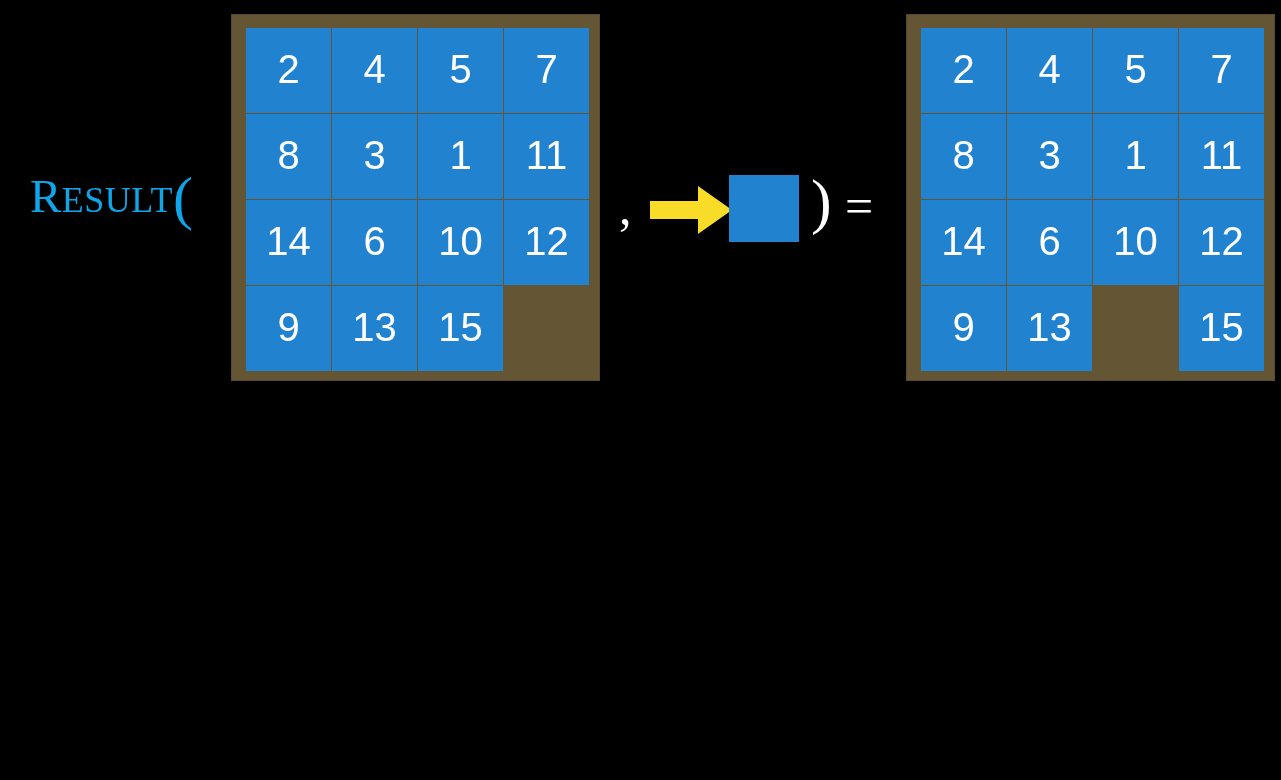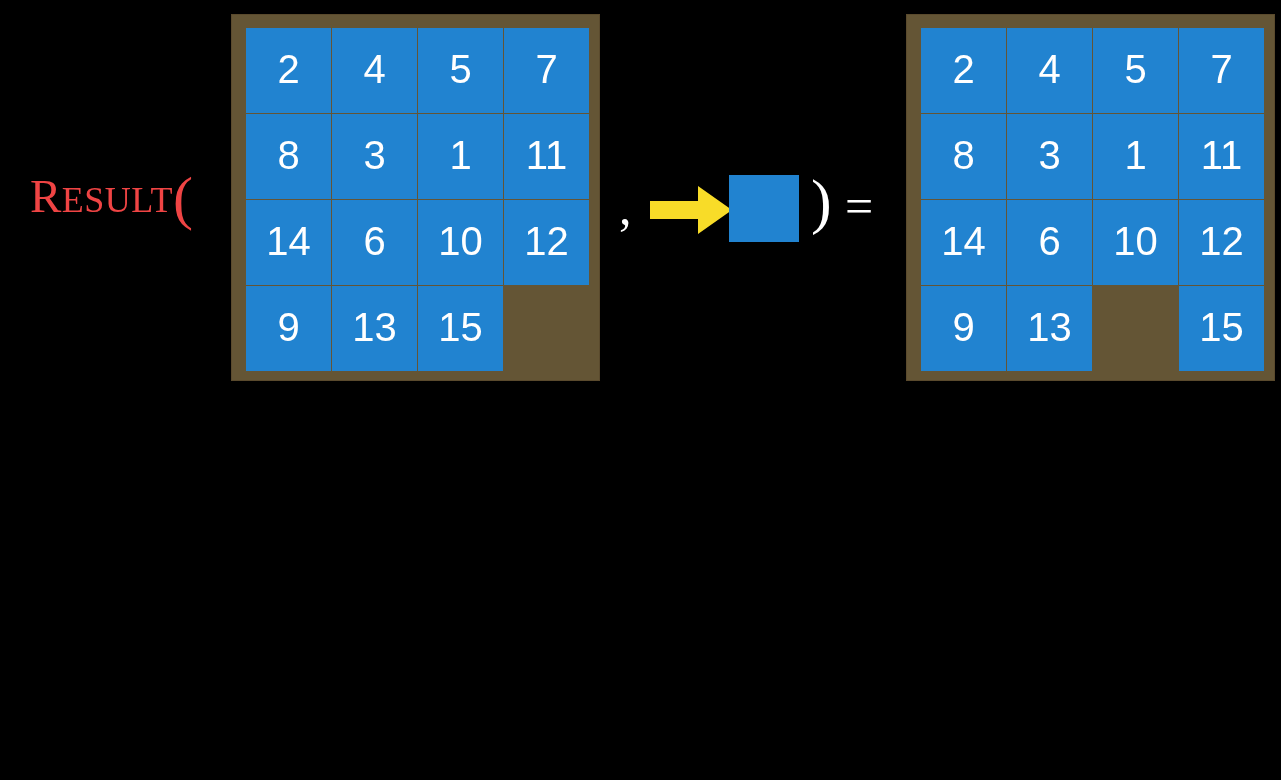--- a/index.html
+++ b/index.html
@@ -27,21 +27,21 @@
     width: 1281px;
     height: 390px;
   }
   .eq-row.row-1 { top: 0; }
   .eq-row.row-2 { top: 390px; }
 
   
   .result-label {
     position: absolute;
     left: 30px;
-    color: #ef4444;
+    color: #0ea5e9;
     font-family: "Liberation Serif", serif;
     font-size: 47px;
     line-height: 1;
     white-space: nowrap;
     letter-spacing: 0.5px;
   }
   .result-label .cap   { font-size: 47px; }
   .result-label .small { font-size: 36px; }
   .result-label .paren { font-size: 60px; vertical-align: -6px; }
   .row-1 .result-label { top: 168px; }

